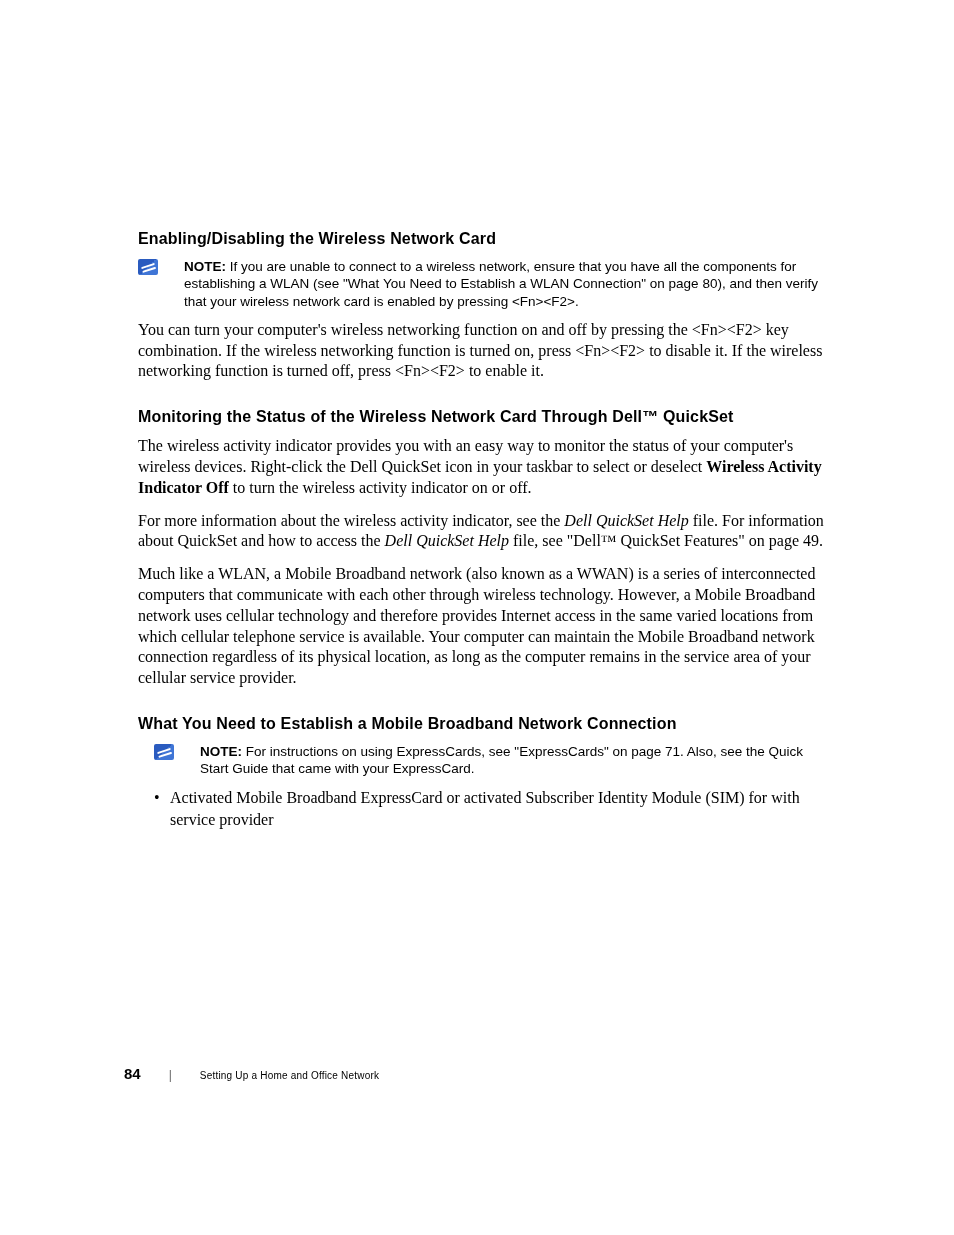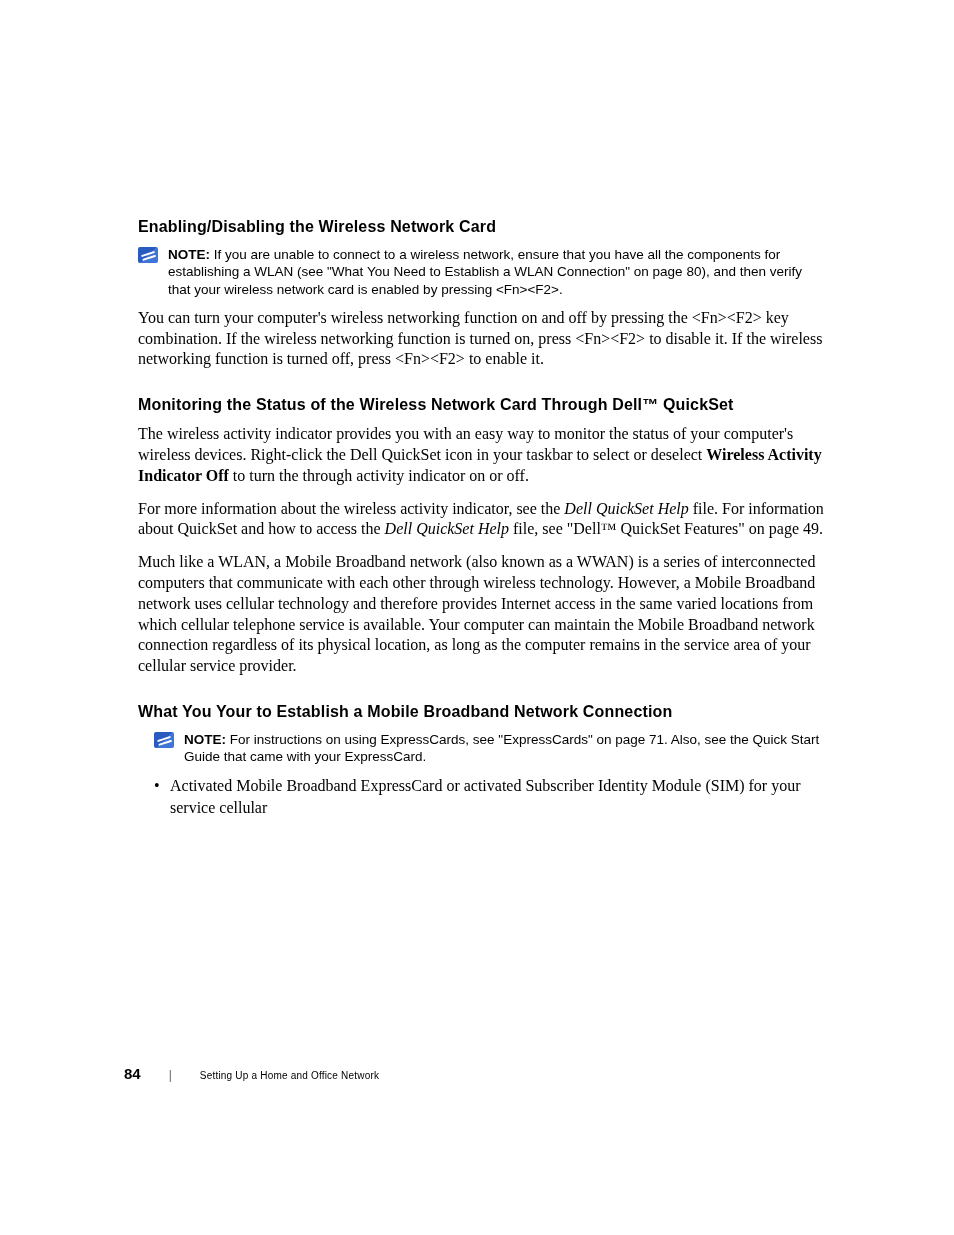--- a/index.html
+++ b/index.html
@@ -5,34 +5,34 @@
   * { box-sizing: border-box; margin: 0; padding: 0; }
   html, body { width: 954px; height: 1235px; background: #fff; }
   body {
     font-family: Georgia, "Times New Roman", serif;
     color: #000;
     position: relative;
   }
   .page {
     position: absolute;
     left: 138px;
-    top: 218px;
+    top: 230px;
     width: 690px;
   }
   .h3 {
     font-weight: 700;
     font-size: 16px;
     letter-spacing: .01em;
     margin-bottom: 10px;
     font-family: "Helvetica Neue", Helvetica, Arial, sans-serif;
   }
   .note-row {
     display: flex;
     align-items: flex-start;
-    gap: 10px;
+    gap: 26px;
     margin-bottom: 10px;
   }
   .note-row.inner { padding-left: 16px; }
   .note-icon {
     width: 20px; height: 16px; flex: 0 0 20px;
     background: linear-gradient(135deg,#2a5bbf 0 50%,#3f75d6 50% 100%);
     position: relative; margin-top: 1px; border-radius: 2px;
   }
   .note-icon::before {
     content: ""; position: absolute; left: 3px; top: 6px; width: 14px; height: 2px;
@@ -107,46 +107,46 @@
     </div>
   </div>
 
   <p class="body-p">You can turn your computer's wireless networking function on and off by pressing the &lt;Fn&gt;&lt;F2&gt; key combination. If the wireless networking function is turned on, press &lt;Fn&gt;&lt;F2&gt; to disable it. If the wireless networking function is turned off, press &lt;Fn&gt;&lt;F2&gt; to enable it.</p>
 
   <div class="sp-md"></div>
 
   <div class="h3">Monitoring the Status of the Wireless Network Card Through Dell™ QuickSet</div>
 
   <p class="body-p">
-    <span>The wireless activity indicator provides you with an easy way to monitor the status of your computer's wireless devices. Right-click the Dell QuickSet icon in your taskbar to select or deselect </span><b>Wireless Activity Indicator Off</b><span> to turn the through activity indicator on or off.</span>
+    <span>The wireless activity indicator provides you with an easy way to monitor the status of your computer's wireless devices. Right-click the Dell QuickSet icon in your taskbar to select or deselect </span><b>Wireless Activity Indicator Off</b><span> to turn the wireless activity indicator on or off.</span>
   </p>
 
 
   <p class="body-p">
     <span>For more information about the wireless activity indicator, see the </span><i>Dell QuickSet Help</i><span> file. For information about QuickSet and how to access the </span><i>Dell QuickSet Help</i><span> file, see "Dell™ QuickSet Features" on page 49.</span>
   </p>
 
 
   <p class="body-p">Much like a WLAN, a Mobile Broadband network (also known as a WWAN) is a series of interconnected computers that communicate with each other through wireless technology. However, a Mobile Broadband network uses cellular technology and therefore provides Internet access in the same varied locations from which cellular telephone service is available. Your computer can maintain the Mobile Broadband network connection regardless of its physical location, as long as the computer remains in the service area of your cellular service provider.</p>
 
   <div class="sp-md"></div>
 
-  <div class="h3">What You Your to Establish a Mobile Broadband Network Connection</div>
+  <div class="h3">What You Need to Establish a Mobile Broadband Network Connection</div>
 
 
 
   <div class="note-row inner">
     <div class="note-icon"></div>
     <div class="note-text">
       <b>NOTE:</b><span> For instructions on using ExpressCards, see "ExpressCards" on page 71. Also, see the Quick Start Guide that came with your ExpressCard.</span>
     </div>
   </div>
 
   <ul class="bullets">
-    <li>Activated Mobile Broadband ExpressCard or activated Subscriber Identity Module (SIM) for your service cellular</li>
+    <li>Activated Mobile Broadband ExpressCard or activated Subscriber Identity Module (SIM) for with service provider</li>
   </ul>
 
 </div>
 
 <div class="footer">
   <span class="pg">84</span>
   <span class="sep">|</span>
   <span class="title">Setting Up a Home and Office Network</span>
 </div>
 

